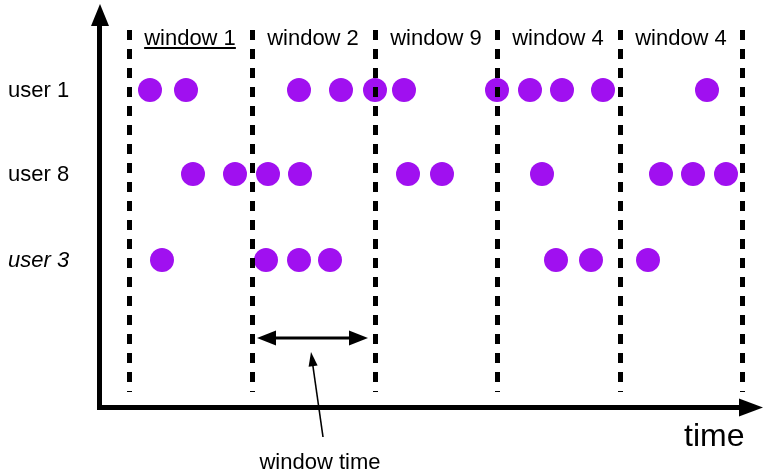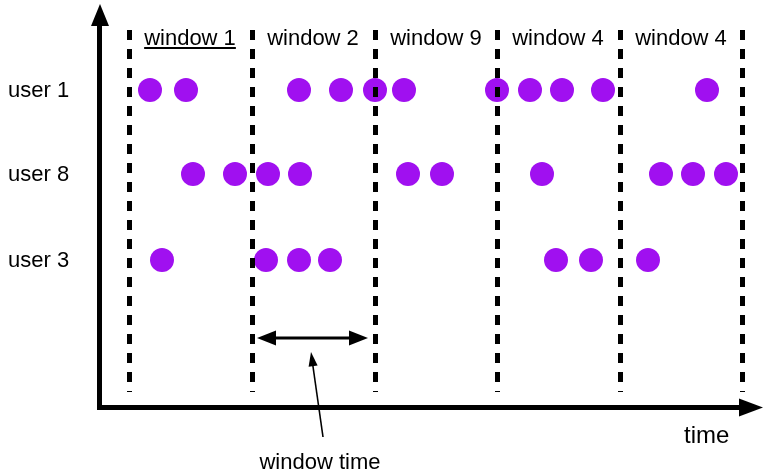--- a/index.html
+++ b/index.html
@@ -46,21 +46,21 @@
     position: absolute;
     left: 8px;
     font-size: 22px;
     line-height: 28px;
     white-space: nowrap;
   }
   .time-label {
     position: absolute;
     left: 684px;
     top: 421px;
-    font-size: 24px;
+    font-size: 32px;
     line-height: 28px;
   }
   .wsize-label {
     position: absolute;
     left: 320px;
     top: 449px;
     transform: translateX(-50%);
     font-size: 22px;
     line-height: 26px;
     white-space: nowrap;
@@ -130,16 +130,16 @@
   <div id="text-layer" class="layer">
     <div class="time-label">time</div>
     <div class="wsize-label">window time</div>
   <div class="window-label" style="left: 190px; text-decoration: underline;">window 1</div>
       <div class="window-label" style="left: 313px;">window 2</div>
       <div class="window-label" style="left: 436px;">window 9</div>
       <div class="window-label" style="left: 558px;">window 4</div>
       <div class="window-label" style="left: 681px;">window 4</div>
       <div class="user-label" style="top: 76px;">user 1</div>
       <div class="user-label" style="top: 160px;">user 8</div>
-      <div class="user-label" style="top: 246px;">user 3</div>
+      <div class="user-label" style="top: 246px; font-style: italic;">user 3</div>
     </div>
 
 </div>
 
 </body></html>

